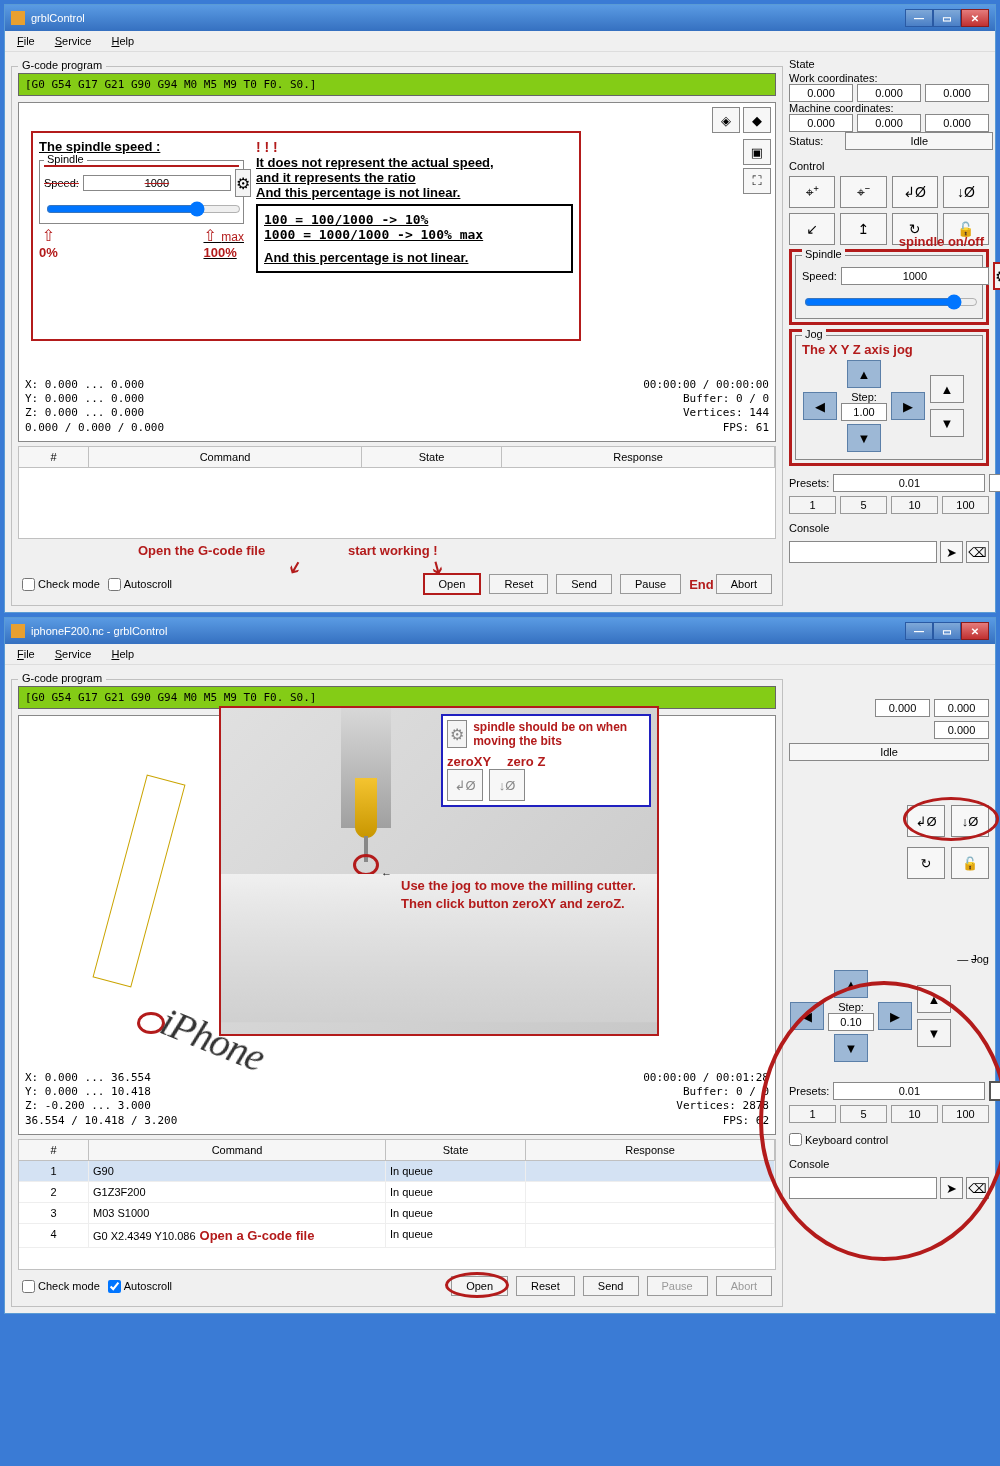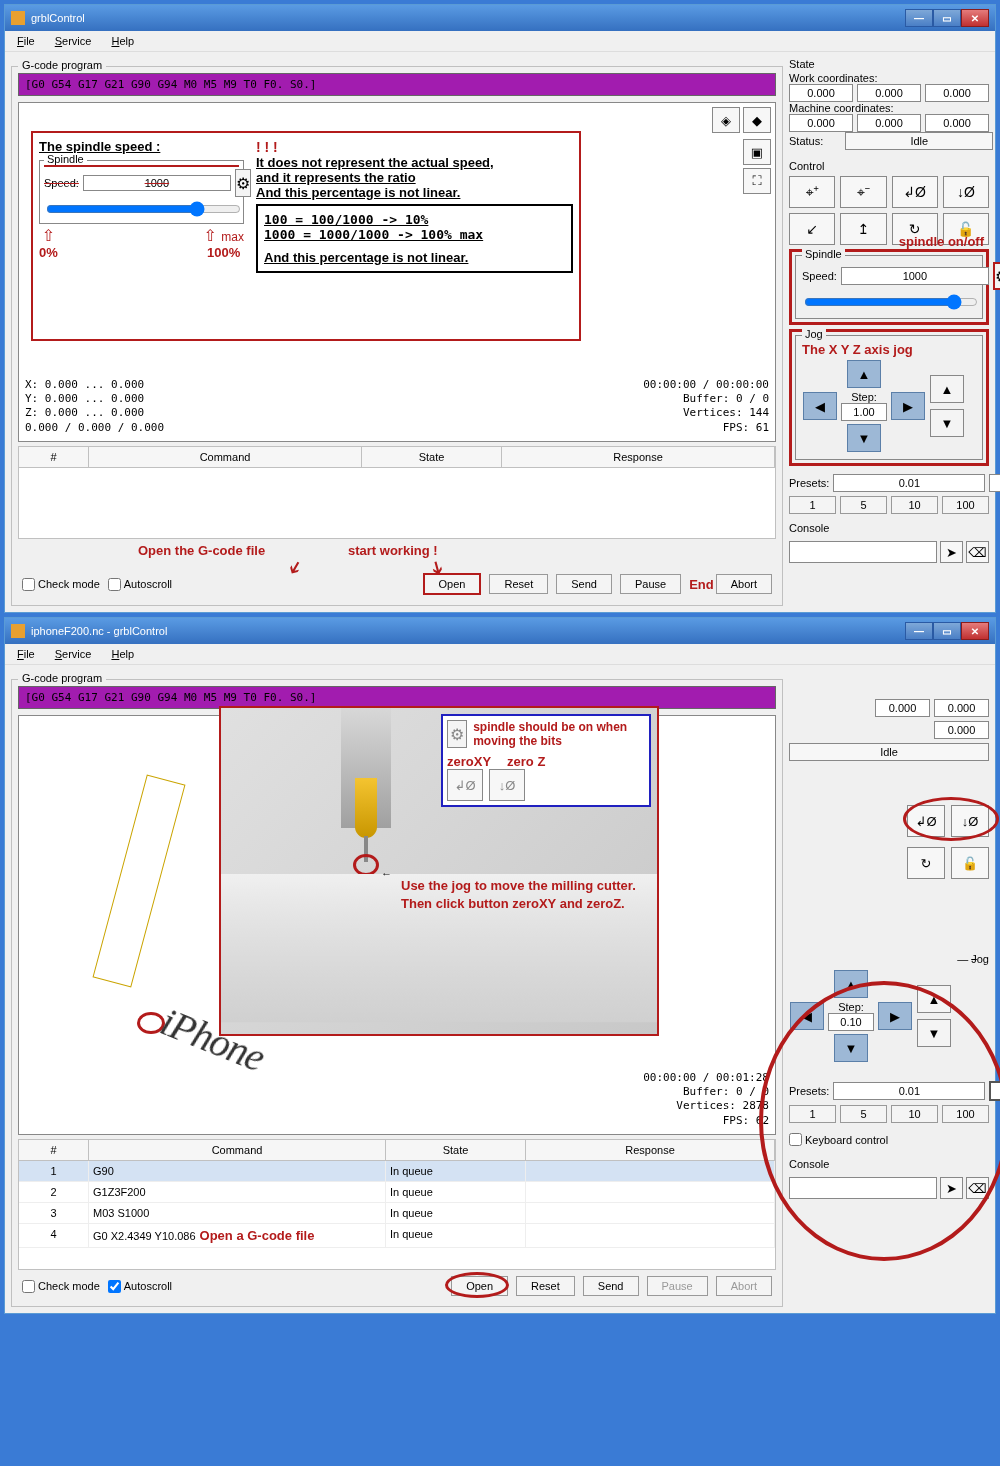--- a/index.html
+++ b/index.html
@@ -11,21 +11,21 @@
 .winbtn { width: 28px; height: 18px; background: linear-gradient(#7ea8d8, #4a7fc6); border: 1px solid #2a5aa4; display: flex; align-items: center; justify-content: center; color: #fff; font-size: 10px; font-weight: bold; }
 .winbtn.close { background: linear-gradient(#e57c7c, #c03030); border-color: #8a1c1c; }
 .menubar { background: #f0f0f0; padding: 2px 8px; display: flex; gap: 12px; border-bottom: 1px solid #ddd; }
 .menubar .item { padding: 2px 4px; cursor: pointer; text-align: center; }
 .menubar .item u { text-decoration: underline; }
 .content { display: flex; gap: 6px; padding: 6px; }
 .leftcol { flex: 1; }
 .rightcol { width: 200px; display: flex; flex-direction: column; gap: 4px; }
 .groupbox { border: 1px solid #c0c0c0; padding: 6px; position: relative; margin-top: 8px; }
 .groupbox .label { position: absolute; top: -8px; left: 6px; background: #f0f0f0; padding: 0 4px; font-size: 11px; }
-.gcline { border: 1px solid #666; background: #a21caf; padding: 4px 6px; font-family: monospace; font-size: 11px; }
+.gcline { border: 1px solid #666; background: #84cc16; padding: 4px 6px; font-family: monospace; font-size: 11px; }
 .visualizer { border: 1px solid #888; background: #fff; position: relative; height: 340px; margin-top: 6px; }
 .visualizer2 { border: 1px solid #888; background: #fff; position: relative; height: 420px; margin-top: 6px; }
 .vbtns { position: absolute; right: 4px; top: 4px; display: flex; flex-direction: column; gap: 3px; }
 .vbtns2 { position: absolute; right: 4px; top: 4px; display: flex; gap: 3px; }
 .iconbtn { width: 28px; height: 26px; border: 1px solid #888; background: #f7f7f7; display: flex; align-items: center; justify-content: center; font-size: 13px; cursor: pointer; }
 .status-text { position: absolute; left: 6px; bottom: 6px; font-family: monospace; font-size: 11px; line-height: 1.3; }
 .status-text-r { position: absolute; right: 6px; bottom: 6px; font-family: monospace; font-size: 11px; line-height: 1.3; text-align: right; }
 .table { border: 1px solid #c0c0c0; margin-top: 4px; }
 .thead { display: flex; background: #f6f6f6; border-bottom: 1px solid #c0c0c0; }
 .thead .th { padding: 4px; border-right: 1px solid #c0c0c0; text-align: center; }
@@ -118,21 +118,21 @@
                     <input style="flex: 1 1 0%; text-align: center; border: 1px solid rgb(136, 136, 136); text-decoration: line-through rgb(179, 27, 27);" value="1000">
                     <div class="gear">⚙</div>
                   </div>
                   <input type="range" class="slider" min="0" max="100" value="80" style="">
                 </div>
                 <div style="display:flex; justify-content:space-between;margin-top:2px;">
                   <div style="text-align:center;">
                       <div style="color:#b31b1b;font-size:16px;">⇧</div>
                       <div class="redtext" style="position:static">0%</div>
                     </div>
-                  <div style="text-align:center;">
+                  <div style="text-align:left;text-decoration:underline;">
                       <div style="color:#b31b1b;font-size:16px;">⇧ <span style="font-size:12px;">max</span></div>
                       <div class="redtext" style="position:static">100%</div>
                     </div>
                 </div>
               </div>
               <div style="flex:1;">
                 <div style="color:#b31b1b;font-weight:bold;font-size:14px;">! ! !</div>
                 <div class="blacktext">It does not represent the actual speed,</div>
                 <div class="blacktext">and it represents the ratio</div>
                 <div class="blacktext">And this percentage is not linear.</div>
@@ -329,20 +329,24 @@
             </div>
             <div class="redtext" style="left:180px;top:170px;">Use the jog to move the milling cutter.</div>
             <div class="redtext" style="left:180px;top:188px;">Then click button zeroXY and zeroZ.</div>
             <div style="position:absolute;left:160px;top:158px;color:#000;">←</div>
           </div>
 
           <div style="position:absolute;left:100px;top:60px;width:40px;height:210px;border:1px solid #caa400;transform:rotate(15deg);"></div>
           <div class="redoval" style="left:118px;top:296px;width:28px;height:22px;"></div>
           <div class="iphone-art" style="left:140px;top:300px;">iPhone</div>
 
+          <div class="status-text" style="white-space:pre;">X: 0.000 ... 36.554
+Y: 0.000 ... 10.418
+Z: -0.200 ... 3.000
+36.554 / 10.418 / 3.200</div>
           <div class="status-text-r" style="white-space:pre;">00:00:00 / 00:01:28
 Buffer: 0 / 0
 Vertices: 2878
 FPS: 62</div>
         </div>
         <div class="table">
           <div class="thead">
             <div class="th col-n">#</div>
             <div class="th" style="flex:1.2">Command</div>
             <div class="th col-state">State</div>

